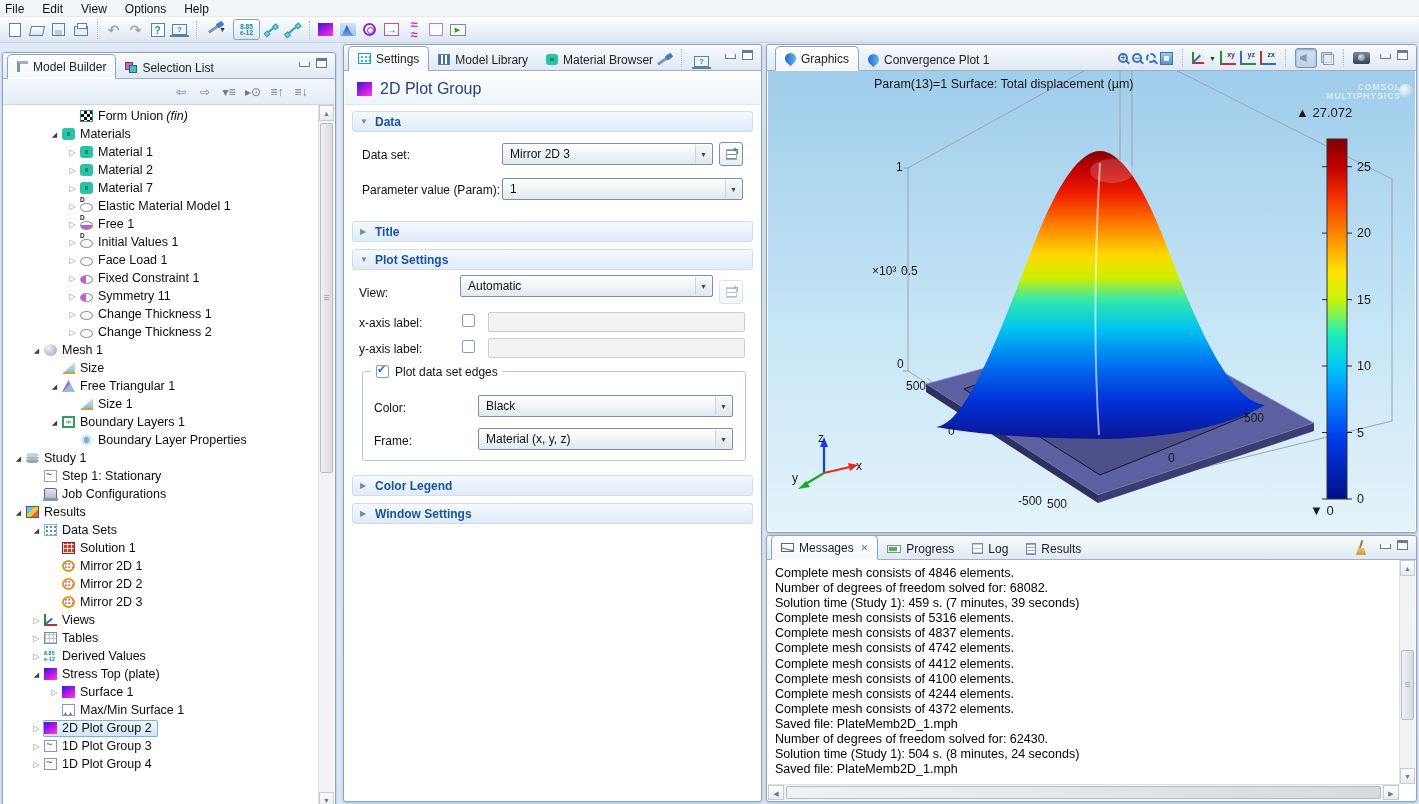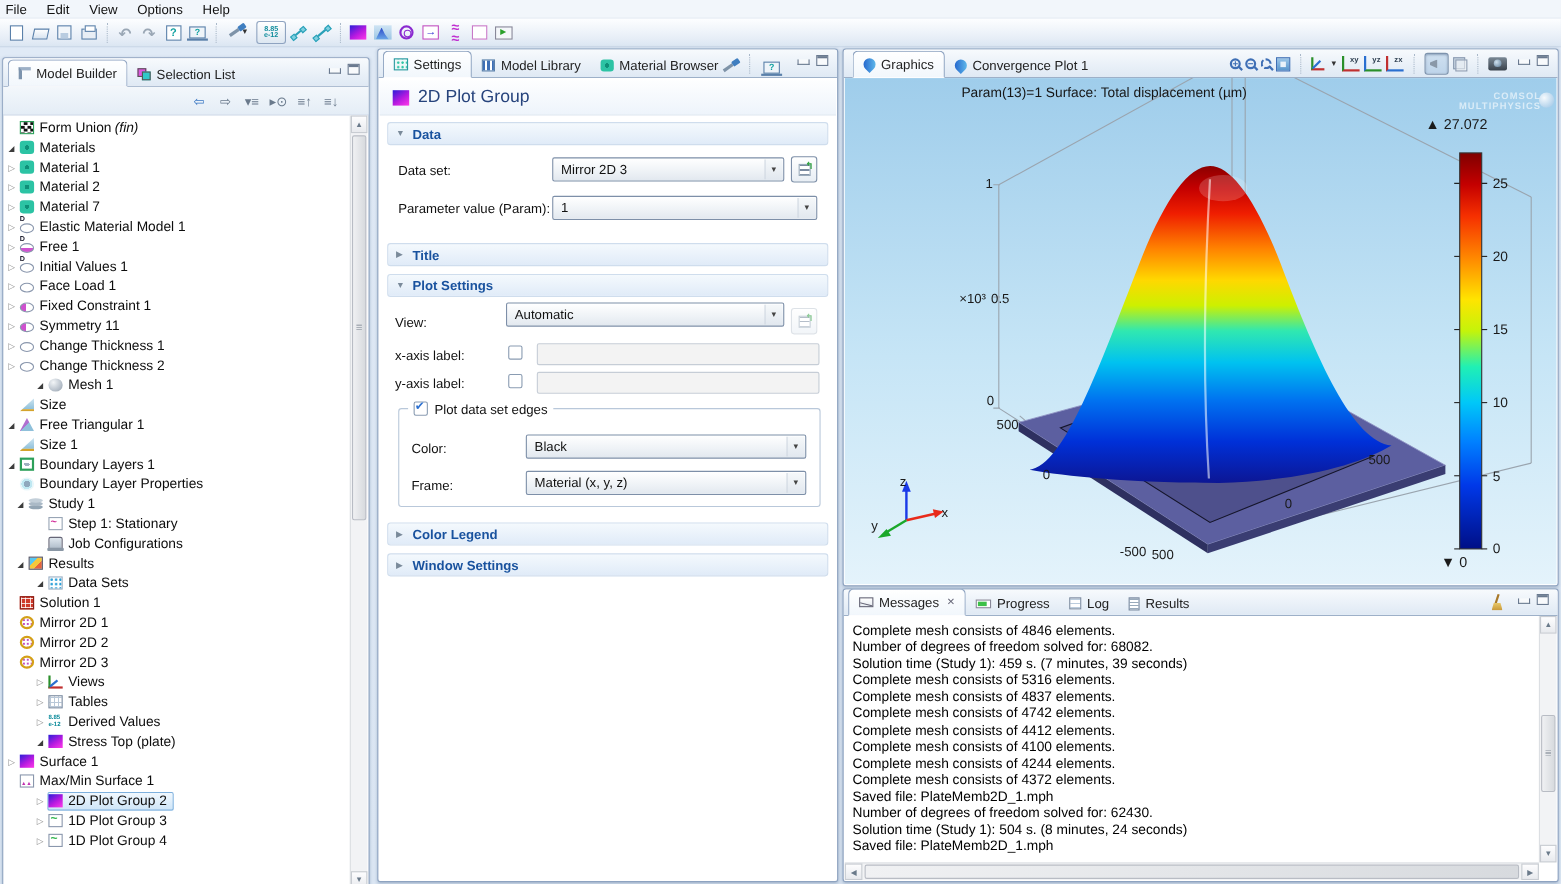--- a/index.html
+++ b/index.html
@@ -69,21 +69,21 @@
   .i-res{width:10px;height:12px;border:1px solid #7a8aa0;background:repeating-linear-gradient(0deg,#9ab 0 1px,#fff 1px 3px)}
   .i-broom{width:14px;height:14px;position:relative}
   .i-broom::before{content:"";position:absolute;left:6px;top:-1px;width:2px;height:9px;background:#a87828;transform:rotate(18deg)}
   .i-broom::after{content:"";position:absolute;left:2px;bottom:0;width:10px;height:7px;background:linear-gradient(#e8c86a,#c89838);clip-path:polygon(20% 0,80% 0,100% 100%,0 100%)}
   
   #mb-toolbar{position:absolute;left:0;right:0;top:26px;height:26px;background:linear-gradient(#f3f7fb,#e4edf6);border-bottom:1px solid #c9d6e6;display:flex;align-items:center;justify-content:flex-end;padding-right:26px;gap:8px}
   .mbt{font-size:12px;color:#6a7a8c;width:16px;text-align:center}
   .mbt.blue{color:#3b78c3}
   #tree{position:absolute;left:1px;top:52px;bottom:1px;right:17px;overflow:hidden;padding-top:2px}
   .trow{height:18px;display:flex;align-items:center;font-size:12.5px;color:#0d0d0d;white-space:nowrap}
-  .trow.L1{padding-left:8px}.trow.L2{padding-left:26px}.trow.L3{}.trow.L4{}
+  .trow.L1{padding-left:8px}.trow.L2{padding-left:26px}.trow.L3{padding-left:44px}.trow.L4{padding-left:62px}
   .arr{width:13px;flex:none;font-size:8px;text-align:center}
   .arr.exp::before{content:"◢";color:#3c3c3c;font-size:7px}
   .arr.col::before{content:"▷";color:#8f8f8f}
   .rin{display:flex;align-items:center;height:17px;padding:0 3px 0 1px;border-radius:2px}
   .trow.selected .rin{background:linear-gradient(#f3f9fe,#cde4f7);box-shadow:inset 0 0 0 1px #7eb0dd}
   .ticon{display:inline-block;width:13px;height:12px;position:relative;flex:none;margin-right:5px}
   .tsuffix{font-style:italic;margin-left:3px}
   
   .form-union-icon{background:repeating-conic-gradient(#111 0 25%,#fff 0 50%) 0 0/6px 6px;border:1px solid #2da05a}
   .materials-icon{border-radius:3px;background:radial-gradient(circle,#0e8f78 0 2px,#2cc3a4 2px)}

